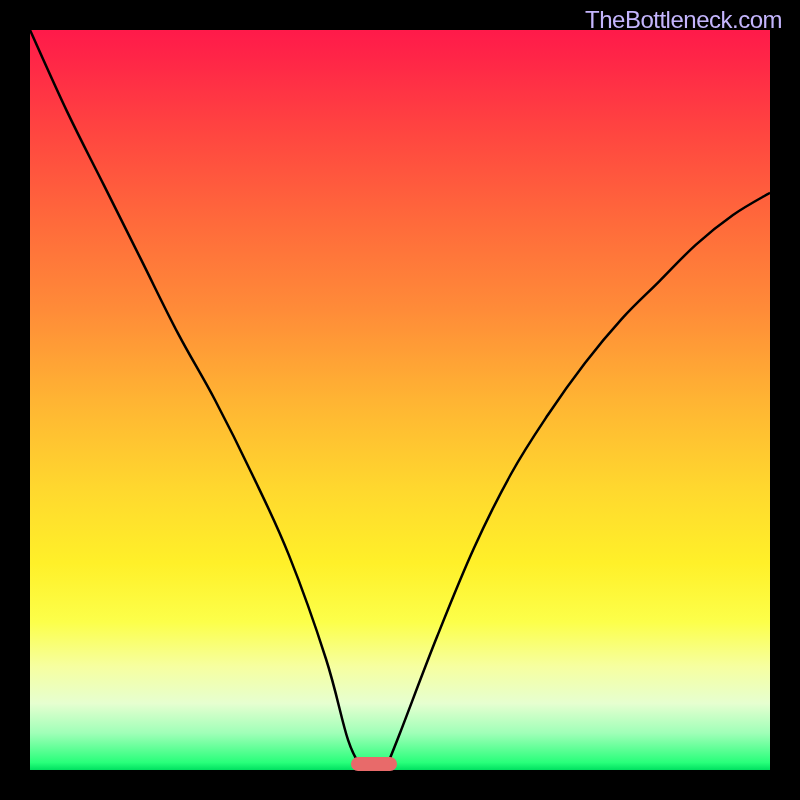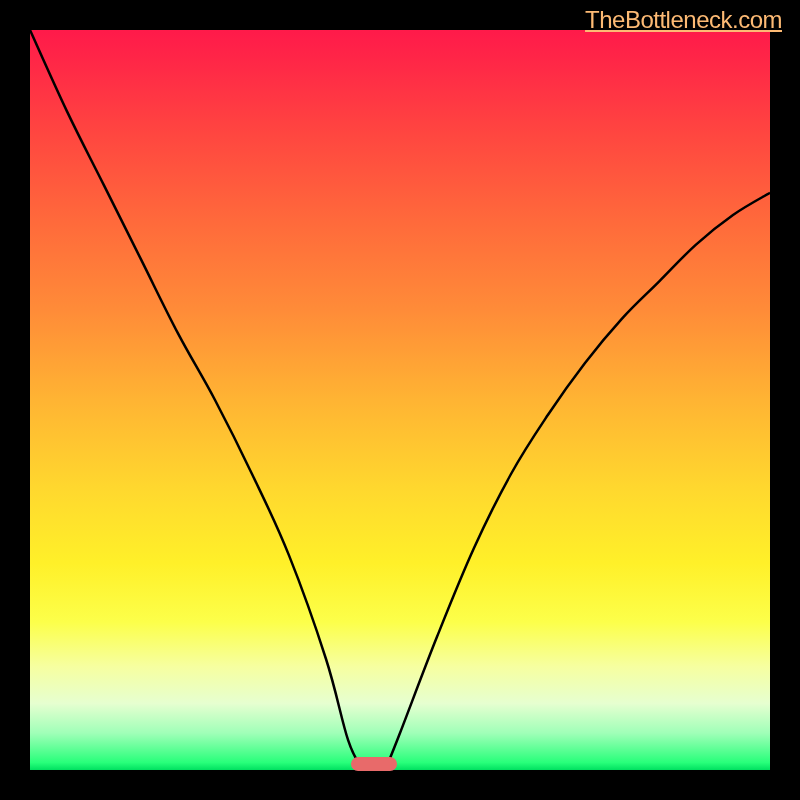--- a/index.html
+++ b/index.html
@@ -8,26 +8,25 @@
     width: 800px;
     height: 800px;
     background: #000;
     position: relative;
     font-family: Arial, sans-serif;
   }
   .watermark {
     position: absolute;
     top: 6px;
     right: 18px;
-    color: #fdba74;
+    color: #c4b5fd;
     font-size: 24px;
     font-weight: 500;
     z-index: 10;
     letter-spacing: -0.5px;
-    text-decoration: underline;
   }
   .plot-area {
     position: absolute;
     left: 30px;
     top: 30px;
     width: 740px;
     height: 740px;
     background: linear-gradient(to bottom,
       #ff1a4a 0%,
       #ff2647 4%,

